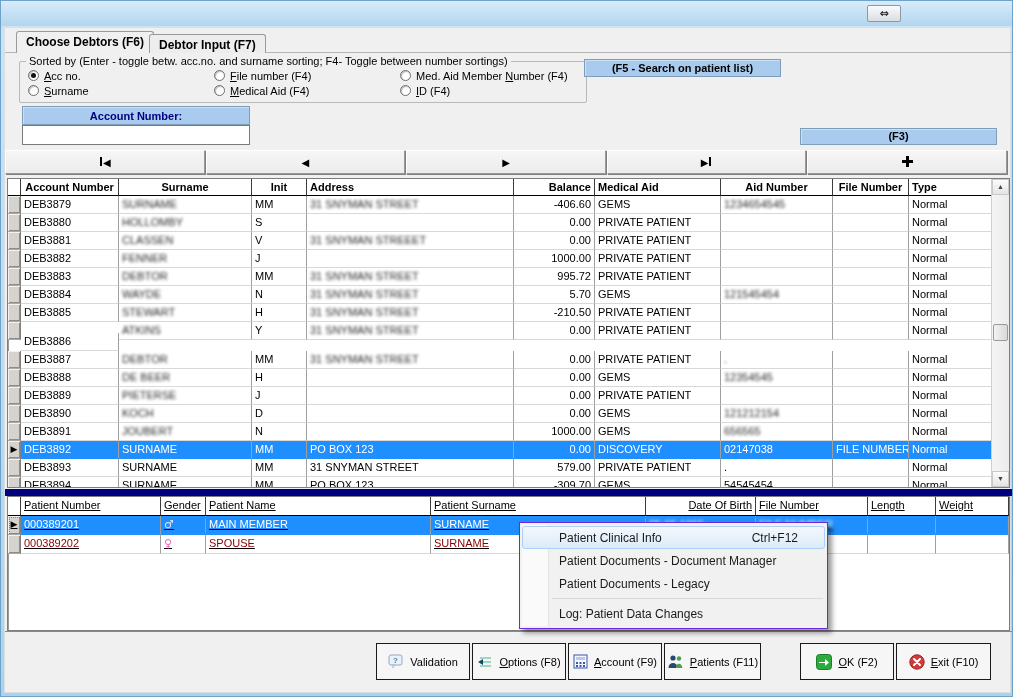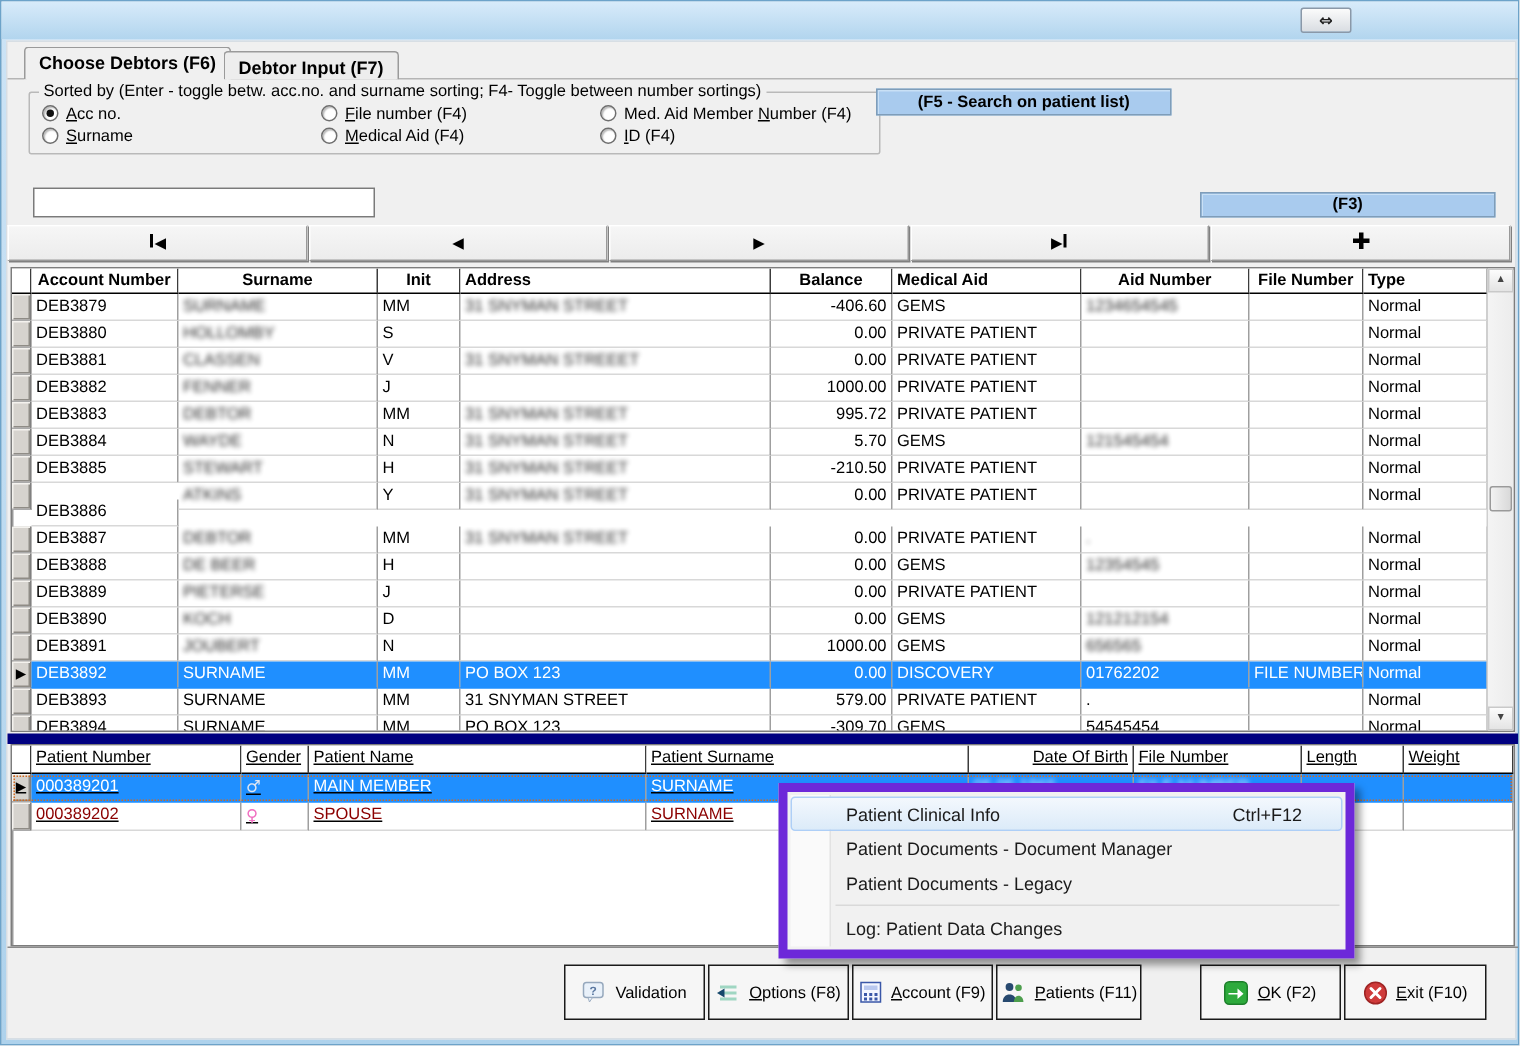--- a/index.html
+++ b/index.html
@@ -61,21 +61,21 @@
 
   
   .vscroll{position:absolute;right:0;top:0;bottom:0;width:17px;background:linear-gradient(90deg,#f4f4f4,#ececec);border-left:1px solid #cfcfcf;}
   .sbtn{position:absolute;left:0;width:17px;height:16px;background:linear-gradient(#fcfcfc,#e4e4e4);border:1px solid #c9c9c9;box-sizing:border-box;text-align:center;font-size:7px;line-height:14px;color:#444;}
   .sbtn.up{top:0;} .sbtn.down{bottom:0;}
   .sthumb{position:absolute;left:1px;top:145px;width:15px;height:17px;background:linear-gradient(90deg,#f2f2f2,#d9d9d9);border:1px solid #9a9a9a;border-radius:2px;box-sizing:border-box;}
 
   .navy-sep{position:absolute;left:0;top:461px;width:1007px;height:7px;background:#000080;}
 
   
-  .ctx{position:absolute;left:514px;top:494px;width:384px;z-index:50;background:#f1f1f1;border:6px solid #6d28d9;box-shadow:4px 4px 5px rgba(0,0,0,.4);padding:3px 2px;box-sizing:border-box;}
+  .ctx{position:absolute;left:514px;top:494px;width:309px;z-index:50;background:#f1f1f1;border:1px solid #6d28d9;box-shadow:4px 4px 5px rgba(0,0,0,.4);padding:3px 2px;box-sizing:border-box;}
   .ctx::before{content:"";position:absolute;left:2px;top:2px;bottom:2px;width:26px;background:#fafafa;border-right:1px solid #e2e2e2;}
   .ctxitem{position:relative;height:23px;display:flex;align-items:center;font-size:12px;color:#1a1a1a;padding-left:36px;padding-right:12px;box-sizing:border-box;border:1px solid transparent;border-radius:3px;}
   .ctxitem .sc{margin-left:auto;padding-right:14px;}
   .ctxitem.hl{background:linear-gradient(#f3f8fd,#dcebf9);border-color:#aecff7;}
   .ctxsep{height:1px;background:#d9d9d9;margin:3px 2px 3px 30px;}
 
   
   .footer-line{position:absolute;left:0;top:603px;width:1007px;height:1px;background:#8a8a8a;}
   .fbtn{position:absolute;top:615px;height:37px;background:#f6f6f6;border:1px solid #1a1a1a;box-sizing:border-box;display:flex;align-items:center;justify-content:center;gap:6px;font-size:11px;color:#000;}
   .fbtn svg{flex:0 0 auto;}
@@ -117,20 +117,21 @@
             <span>Med. Aid Member <u>N</u>umber (F4)</span>
           </label>
           <label class="radio">
             <span class="rdot"></span>
             <span><u>I</u>D (F4)</span>
           </label>
         </div>
     </fieldset>
 
     <div class="bluebtn f5btn">(F5 - Search on patient list)</div>
+    <div class="bluebtn acct-label">Account Number:</div>
     <input class="acct-input" value="" style="">
     <div class="bluebtn f3btn">(F3)</div>
 
     <div class="navrow" id="navrow">
         <div class="navbtn">
           <span><span class="vbar"></span><span class="tri">◀</span></span>
         </div>
         <div class="navbtn">
           <span><span class="tri">◀</span></span>
         </div>
@@ -152,21 +153,21 @@
         <div class="sbtn up">▲</div>
         <div class="sthumb"></div>
         <div class="sbtn down">▼</div>
       </div>
     <div class="grow ghead">
           <div class="gcell selcell" style="width: 13px;"></div>
           <div class="gcell" style="width: 98px; text-align: center;">Account Number</div>
           <div class="gcell" style="width: 133px; text-align: center;">Surname</div>
           <div class="gcell" style="width: 55px; text-align: center;">Init</div>
           <div class="gcell" style="width: 207px; text-align: left;">Address</div>
-          <div class="gcell" style="width: 81px; text-align: center;">Balance</div>
+          <div class="gcell" style="width: 81px; text-align: right;">Balance</div>
           <div class="gcell" style="width: 126px; text-align: left;">Medical Aid</div>
           <div class="gcell" style="width: 112px; text-align: center;">Aid Number</div>
           <div class="gcell" style="width: 76px; text-align: center;">File Number</div>
           <div class="gcell" style="width: 83px; text-align: left;">Type</div>
         </div>
         <div class="grow">
           <div class="gcell selcell" style="width: 13px;"></div>
           <div class="gcell" style="width: 98px;"><span>DEB3879</span></div>
           <div class="gcell" style="width: 133px;"><span class="blurred">SURNAME</span></div>
           <div class="gcell" style="width: 55px;"><span>MM</span></div>
@@ -322,21 +323,21 @@
           <div class="gcell" style="width: 83px;"><span>Normal</span></div>
         </div>
         <div class="grow sel">
           <div class="gcell selcell" style="width: 13px;">▶</div>
           <div class="gcell" style="width: 98px;"><span>DEB3892</span></div>
           <div class="gcell" style="width: 133px;"><span>SURNAME</span></div>
           <div class="gcell" style="width: 55px;"><span>MM</span></div>
           <div class="gcell" style="width: 207px;"><span>PO BOX 123</span></div>
           <div class="gcell num" style="width: 81px;"><span>0.00</span></div>
           <div class="gcell" style="width: 126px;"><span>DISCOVERY</span></div>
-          <div class="gcell" style="width: 112px;"><span>01762202</span></div>
+          <div class="gcell" style="width: 112px;"><span>02147038</span></div>
           <div class="gcell" style="width: 76px;"><span>FILE NUMBER</span></div>
           <div class="gcell" style="width: 83px;"><span>Normal</span></div>
         </div>
         <div class="grow">
           <div class="gcell selcell" style="width: 13px;"></div>
           <div class="gcell" style="width: 98px;"><span>DEB3893</span></div>
           <div class="gcell" style="width: 133px;"><span>SURNAME</span></div>
           <div class="gcell" style="width: 55px;"><span>MM</span></div>
           <div class="gcell" style="width: 207px;"><span>31 SNYMAN STREET</span></div>
           <div class="gcell num" style="width: 81px;"><span>579.00</span></div>

